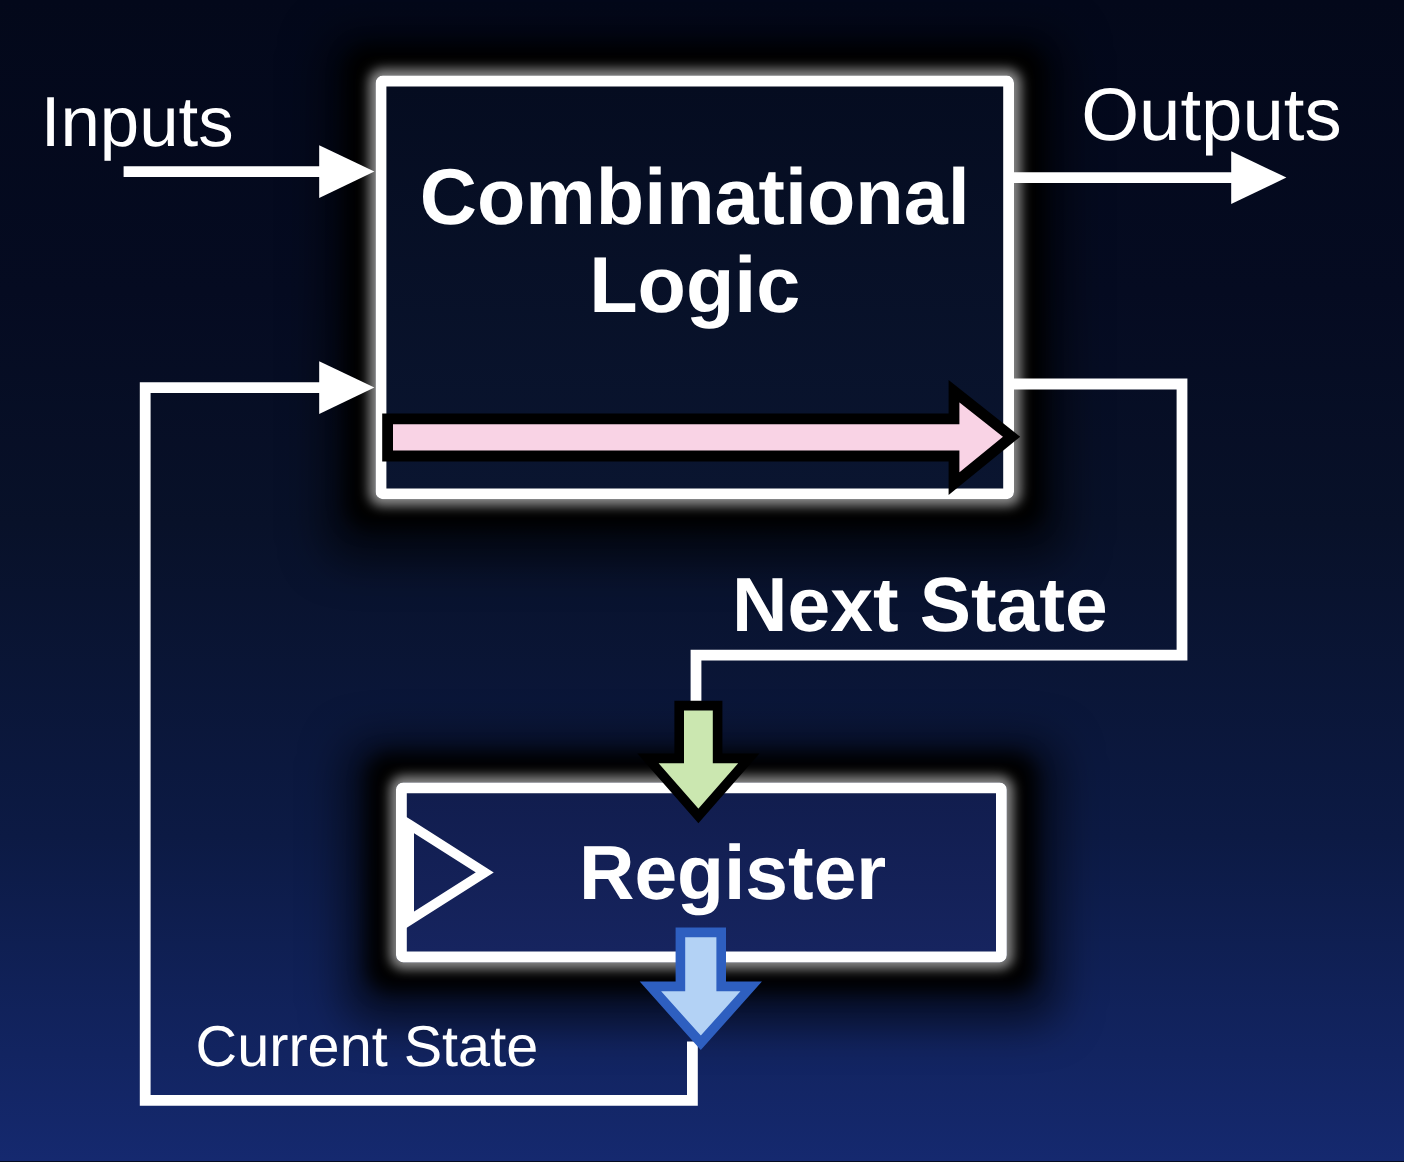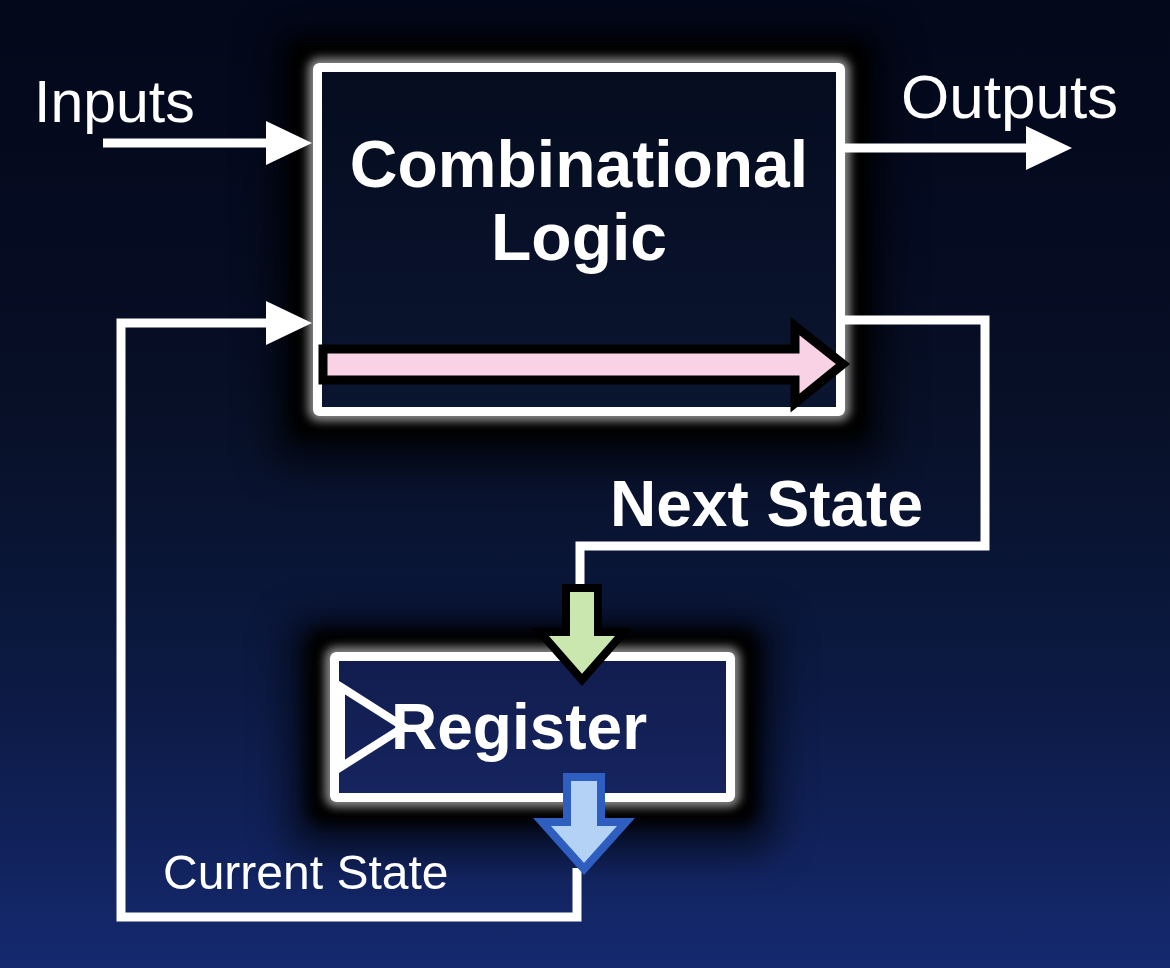--- a/index.html
+++ b/index.html
@@ -12,33 +12,33 @@
   }
   .box{
     position:absolute;
     box-sizing:border-box;
     border:9px solid #ffffff;
     border-radius:6px;
     box-shadow:
       0 0 10px 5px rgba(255,255,255,0.55),
       0 0 14px 24px rgba(0,0,0,0.96),
       0 8px 36px 42px rgba(0,0,0,0.60);
-    display:flex;align-items:center;justify-content:flex-start;
+    display:flex;align-items:center;justify-content:center;
     color:#ffffff;font-weight:bold;text-align:center;
     z-index:2;
   }
   #comb-box{
     left:313px;top:63px;width:532px;height:353px;
     background:linear-gradient(180deg,#050c20 0%,#0a1530 100%);
     font-size:66px;line-height:1.1;
     padding-bottom:78px;
   }
   #comb-box .box-label{width:514px;}
   #register-box{
-    left:330px;top:652px;width:405px;height:150px;
+    left:330px;top:652px;width:509px;height:150px;
     background:linear-gradient(180deg,#111d4e 0%,#16245f 100%);
     font-size:64px;line-height:1.0;
     padding-left:52px;
   }
   #wire-layer{
     position:absolute;left:0;top:0;width:1170px;height:968px;
     z-index:3;pointer-events:none;
   }
   .float-label{
     position:absolute;color:#ffffff;z-index:4;white-space:nowrap;line-height:1;

